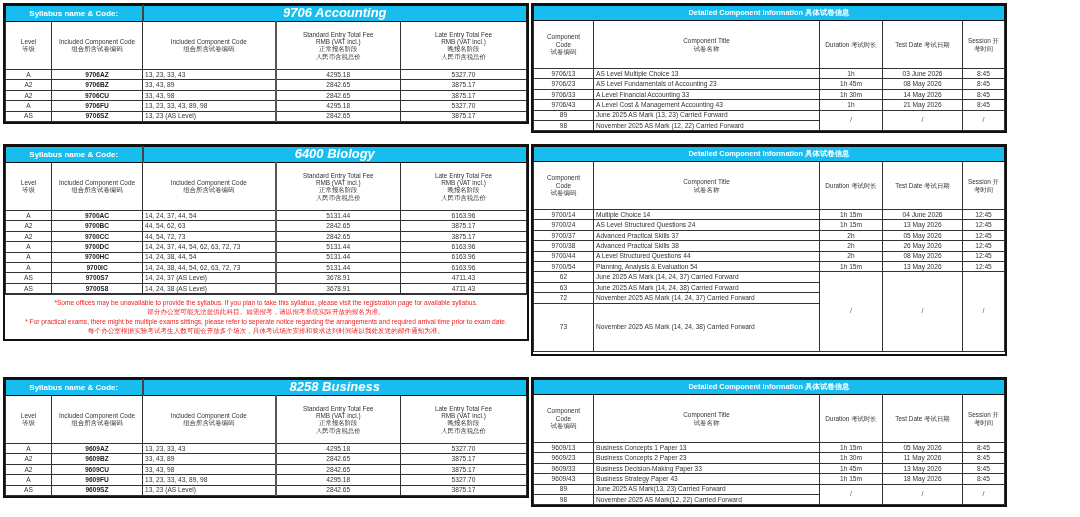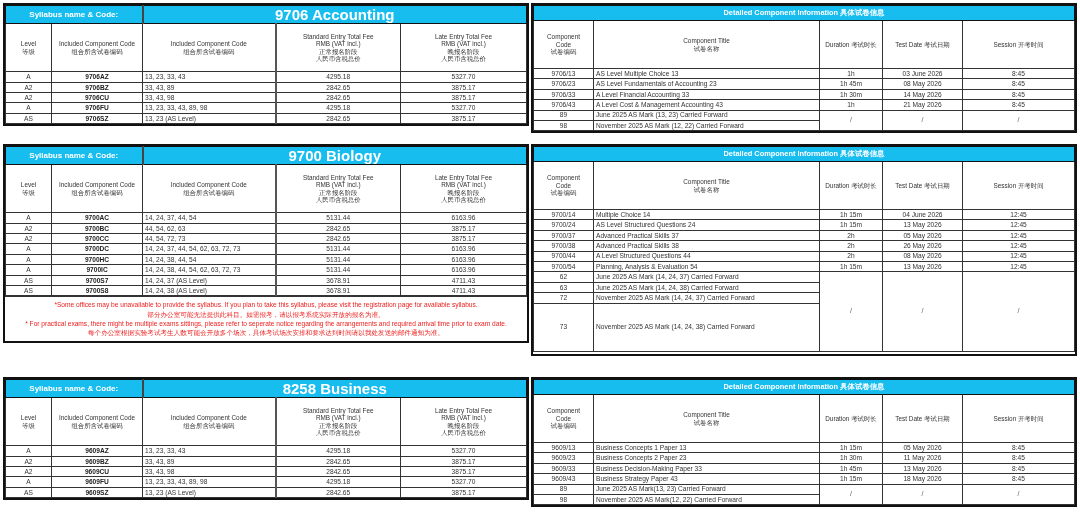--- a/index.html
+++ b/index.html
@@ -8,30 +8,30 @@
     width: 1080px; height: 517px; overflow: hidden; position: relative;
     font-family: "Liberation Sans", "DejaVu Sans", sans-serif;
     color: #222;
   }
   .block { position: absolute; left: 3px; width: 1074px; }
   .panel {
     position: absolute; top: 0;
     border: 2px solid #111; background: #fff;
   }
   .panel.left { left: 0; width: 526px; }
-  .panel.right { left: 528px; width: 546px; }
+  .panel.right { left: 528px; width: 476px; }
   table { border-collapse: collapse; width: 100%; table-layout: fixed; }
   td, th {
     border: 1px solid #333; padding: 0 2px; font-size: 6.6px; line-height: 1.15;
     text-align: center; vertical-align: middle; font-weight: normal; color: #333;
     overflow: hidden; white-space: nowrap;
   }
   .hdr-bar td { background: #18bdf0; color: #fff; height: 15px; border-color: #111; }
   .hdr-bar .label { font-weight: bold; font-size: 8px; border-right: 2px solid #444; }
-  .hdr-bar .name { font-weight: bold; font-size: 15px; }
+  .hdr-bar .name { font-weight: bold; font-size: 13px; font-style: italic; }
   .hdr-bar .detail { font-weight: bold; font-size: 7.4px; }
   .col-head td { height: 48px; font-size: 6.4px; white-space: normal; }
   tr.row td { height: 10.4px; }
   td.code { font-weight: bold; color: #222; }
   td.left-al { text-align: left; padding-left: 2px; }
   .thick-r { border-right: 2px solid #555 !important; }
   .notes {
     border-top: 1px solid #333; padding: 3px 2px 4px; text-align: center;
     color: #ee1c1c; font-size: 6.6px; line-height: 1.4;
   }
@@ -170,21 +170,21 @@
       <colgroup>
           <col style="width:46px">
           <col style="width:91px">
           <col style="width:133px">
           <col style="width:125px">
           <col>
         </colgroup>
       <tbody>
           <tr class="hdr-bar">
         <td colspan="2" class="label">Syllabus name &amp; Code:</td>
-        <td colspan="3" class="name">9700 Biology</td>
+        <td colspan="3" class="name">6400 Biology</td>
       </tr>
       <tr class="col-head">
         <td><span>Level</span><br><span>等级</span></td>
         <td><span>Included Component Code</span><br><span>组合所含试卷编码</span></td>
         <td class="thick-r"><span>Included Component Code</span><br><span>组合所含试卷编码</span></td>
         <td><span>Standard Entry Total Fee</span><br><span>RMB (VAT incl.)</span><br><span>正常报名阶段</span><br><span>人民币含税总价</span></td>
         <td><span>Late Entry Total Fee</span><br><span>RMB (VAT incl.)</span><br><span>晚报名阶段</span><br><span>人民币含税总价</span></td>
       </tr>
       <tr class="row">
             <td>A</td>

